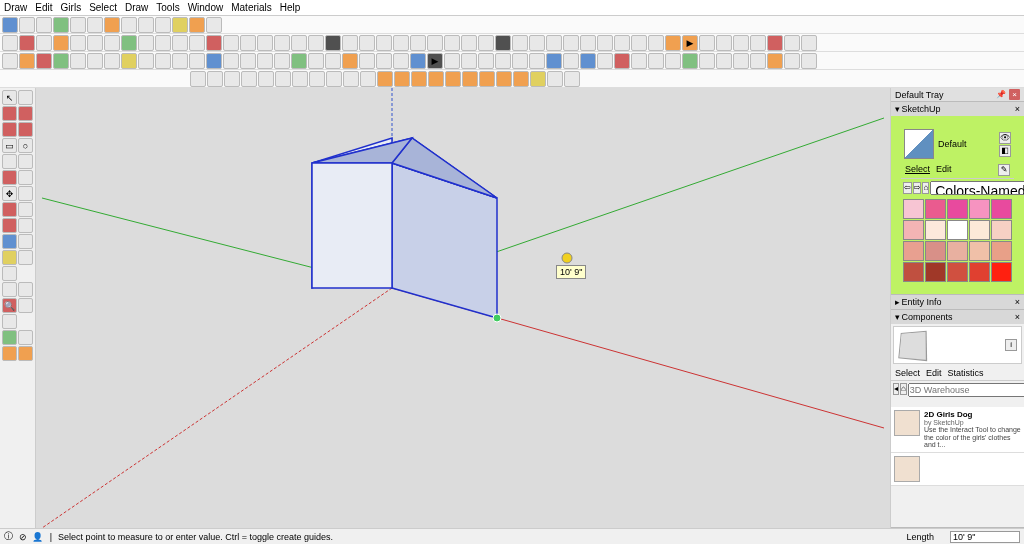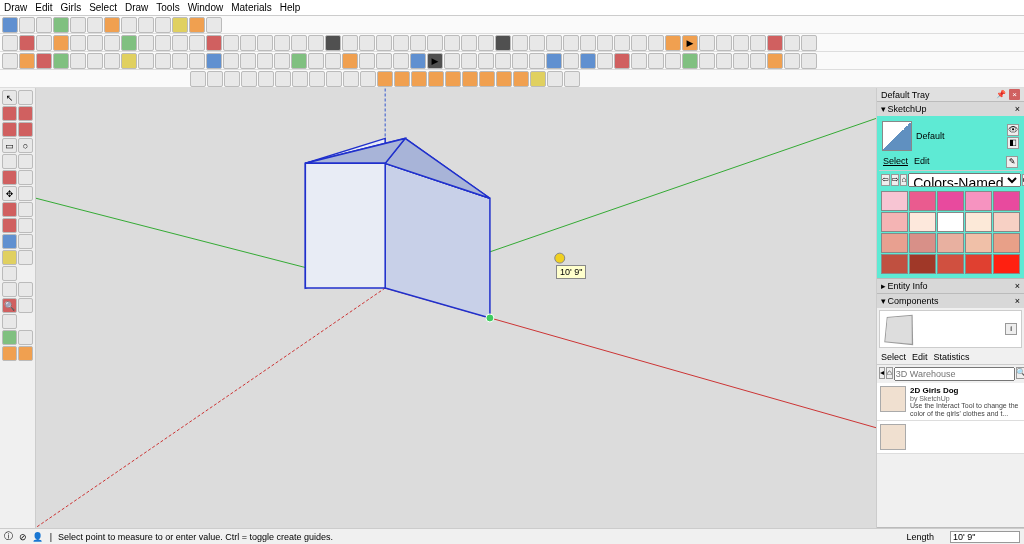--- a/index.html
+++ b/index.html
@@ -12,41 +12,41 @@
 .tool-btn.blue { background: #6090d0; }
 .tool-btn.green { background: #80c080; }
 .tool-btn.red { background: #d06060; }
 .tool-btn.yellow { background: #e0d060; }
 .tool-btn.dark { background: #505050; }
 .main-area { flex: 1; display: flex; min-height: 0; }
 .left-toolbar { width: 36px; background: #f0f0f0; border-right: 1px solid #ccc; display: flex; flex-direction: column; padding: 2px; gap: 1px; }
 .left-toolbar .tool-row { display: flex; gap: 1px; }
 .left-toolbar .tool-btn { width: 15px; height: 15px; }
 .viewport { flex: 1; background: #dcdcdc; position: relative; overflow: hidden; }
-.right-panel { width: 148px; background: #f0f0f0; border-left: 1px solid #ccc; display: flex; flex-direction: column; font-size: 9px; justify-content: space-between; }
+.right-panel { width: 134px; background: #f0f0f0; border-left: 1px solid #ccc; display: flex; flex-direction: column; font-size: 9px; justify-content: space-between; }
 .tray-header { height: 14px; background: #e0e0e0; border-bottom: 1px solid #bbb; padding: 1px 4px; display: flex; align-items: center; justify-content: space-between; }
 .panel-section { border-bottom: 1px solid #bbb; }
 .panel-title { height: 14px; background: #d8d8d8; padding: 1px 4px; display: flex; align-items: center; gap: 2px; cursor: pointer; }
-.panel-body { background: #5eead4; padding: 2px; }
+.panel-body { background: #bef264; padding: 10px; }
 .mat-preview { display: flex; gap: 4px; align-items: center; padding: 3px; }
 .mat-swatch-big { width: 30px; height: 30px; background: linear-gradient(135deg, #fff 50%, #6090c0 50%); border: 1px solid #888; }
 .mat-tabs { display: flex; gap: 6px; padding: 2px 4px; border-bottom: 1px solid #ccc; font-size: 9px; }
 .mat-tabs span { cursor: pointer; }
 .mat-tabs .active { text-decoration: underline; }
 .mat-select-row { display: flex; gap: 1px; padding: 2px; align-items: center; }
 .mat-select-row select { flex: 1; font-size: 14px; height: 14px; }
 .mat-icon { width: 12px; height: 12px; border: 1px solid #999; background: #eee; font-size: 8px; text-align: center; line-height: 10px; }
 .color-grid { display: grid; grid-template-columns: repeat(5, 1fr); gap: 1px; padding: 2px; }
 .color-cell { height: 20px; border: 1px solid #888; }
 .comp-preview { height: 38px; background: #fff; display: flex; align-items: center; padding: 4px; border: 1px solid #ccc; margin: 2px; }
 .comp-cube { width: 28px; height: 28px; background: #ddd; border: 1px solid #999; transform: perspective(40px) rotateY(-15deg) rotateX(10deg); }
 .comp-tabs { display: flex; gap: 6px; padding: 2px 4px; border-bottom: 1px solid #ccc; font-size: 9px; }
 .comp-search { display: flex; gap: 1px; padding: 2px; }
 .comp-search input { flex: 1; font-size: 9px; height: 14px; }
-.comp-list { flex: 1; overflow: hidden; }
+.comp-list { flex: 1; overflow: hidden; margin-top: 8px; }
 .comp-item { display: flex; gap: 4px; padding: 3px; border-bottom: 1px solid #ddd; background: #fff; }
 .comp-thumb { width: 26px; height: 26px; background: #f0e0d0; border: 1px solid #aaa; flex-shrink: 0; }
 .comp-info { flex: 1; overflow: hidden; }
 .comp-name { font-weight: bold; font-size: 8px; }
 .comp-author { font-size: 7px; color: #666; }
 .comp-desc { font-size: 7px; color: #444; line-height: 1.1; }
 .statusbar { height: 16px; background: #f0f0f0; border-top: 1px solid #ccc; display: flex; align-items: center; padding: 0 4px; font-size: 9px; justify-content: space-between; }
 .status-left { display: flex; align-items: center; gap: 6px; }
 .status-right { display: flex; align-items: center; gap: 16px; }
 .status-right input { width: 70px; font-size: 9px; height: 12px; background: #fff; border: 1px solid #999; padding: 0 2px; }

